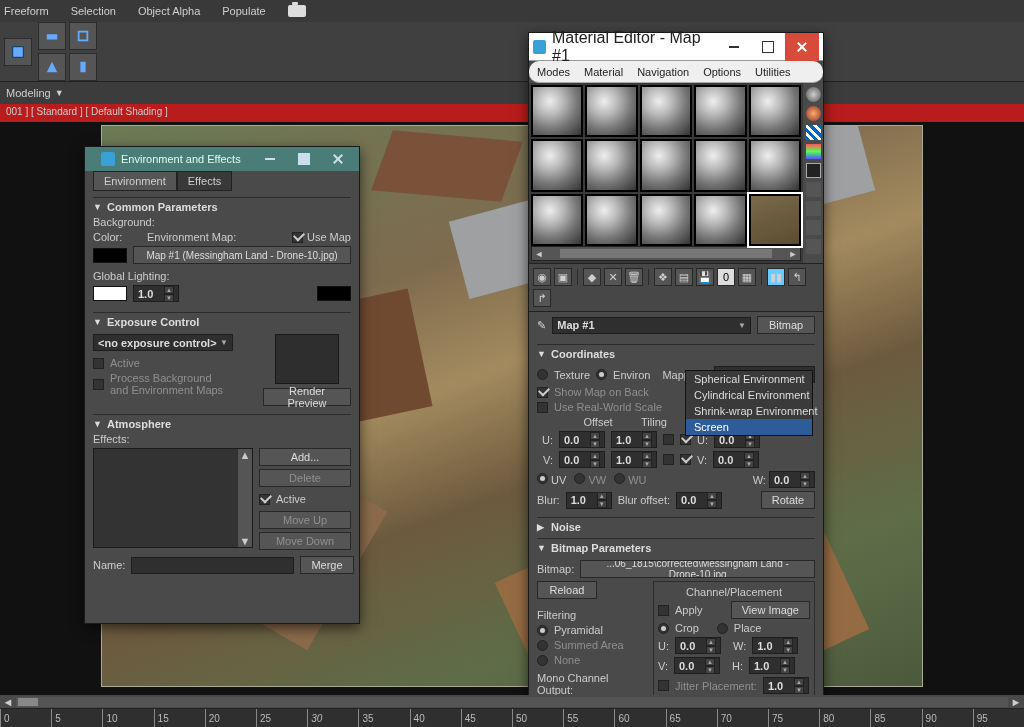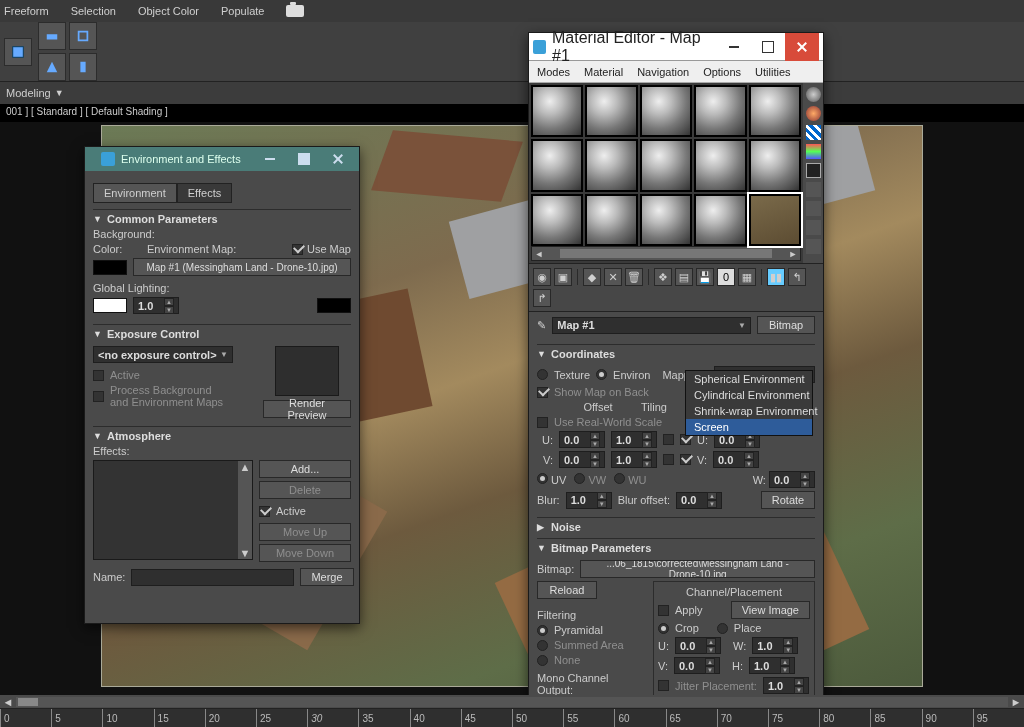--- a/index.html
+++ b/index.html
@@ -24,21 +24,21 @@
   .top-menu span { color:var(--text); }
   .cam-icon { width:18px; height:12px; background:#ddd; border-radius:2px; display:inline-block; position:relative;}
   .cam-icon::after{content:"";position:absolute;top:-3px;left:4px;width:6px;height:3px;background:#ddd;border-radius:1px;}
   .ribbon { height:60px; background:var(--bg-panel-alt); display:flex; align-items:center; padding:4px; gap:6px; border-bottom:1px solid #222;}
   .ribbon .grp { display:flex; gap:3px; flex-direction:row;}
   .ribbon button.rb { width:28px; height:28px; background:#555; border:1px solid #2c2c2c; display:flex; align-items:center; justify-content:center;}
   .ribbon .big { height:56px; width:28px;}
   .ribbon svg{width:16px;height:16px;}
   .mode-bar { height:22px; background:#3c3c3c; display:flex; align-items:center; padding:0 6px; color:var(--text);}
   .mode-bar .caret { margin-left:4px; font-size:9px;}
-  .status { height:18px; background:#000000; padding:2px 6px; color:#ccc; font-size:10px;}
+  .status { height:18px; background:#b91c1c; padding:2px 6px; color:#ccc; font-size:10px;}
   .viewport-area { position:absolute; top:122px; left:0; right:0; bottom:32px; background:#111; display:flex; align-items:flex-start; justify-content:center;}
   .viewport-img { width:820px; height:560px; margin-top:4px; background:
     linear-gradient(160deg,#6b7a56 0%, #7e6b4e 30%, #a38a5e 45%, #6d5a3e 60%, #5e6d48 80%, #4c5a3c 100%);
     position:relative; overflow:hidden; outline:1px solid #aa9;}
   .roof { position:absolute; background:#8a5c3a; transform:skew(-20deg,5deg);}
   .roof.r1{top:30px;left:60px;width:120px;height:70px;}
   .roof.r2{top:10px;left:280px;width:130px;height:60px;background:#7a523a;}
   .roof.r3{top:180px;left:140px;width:180px;height:120px;background:#6f4a30; transform:rotate(-12deg);}
   .roof.r4{top:320px;left:40px;width:220px;height:160px;background:#8a6a4a; transform:rotate(30deg);}
   .roof.r5{top:380px;left:420px;width:320px;height:200px;background:#946b43; transform:rotate(-25deg);}
@@ -53,21 +53,21 @@
   .app-ico { width:14px; height:14px; background:#3aa0d8; border-radius:2px; display:inline-block;}
   .winbtns { margin-left:auto; display:flex;}
   .winbtn { width:34px; height:24px; display:flex; align-items:center; justify-content:center; }
   .titlebar.white .winbtn{height:28px;}
   .winbtn.min::before{content:"";width:10px;height:2px;background:#333;}
   .winbtn.max::before{content:"";width:10px;height:10px;border:1px solid #333;}
   .winbtn.close{background:var(--win-close);} .winbtn.close::before,.winbtn.close::after{content:"";position:absolute;width:12px;height:2px;background:#fff;transform:rotate(45deg);} .winbtn.close::after{transform:rotate(-45deg);} .winbtn{position:relative;}
   .titlebar.teal .winbtn.min::before,.titlebar.teal .winbtn.max::before{background:#cde;border-color:#cde;}
   .titlebar.teal .winbtn.close{background:transparent;} .titlebar.teal .winbtn.close::before,.titlebar.teal .winbtn.close::after{background:#cde;}
 
-  .menubar { height:22px; background:#efefef; display:flex; align-items:center; gap:14px; padding:0 8px; color:#222; border-bottom:1px solid #aaa;}
+  .menubar { height:22px; background:#efefef; display:flex; align-items:center; gap:14px; padding:0 8px; color:#222; border-bottom:1px solid #aaa;border-radius:10px;}
   .body { padding:6px 10px; }
   .tabs { display:flex; gap:0; margin-bottom:6px;}
   .tab { padding:3px 10px; background:#393939; border:1px solid #222; color:var(--text);}
   .tab.active { background:#555;}
   .rollout-head { display:flex; align-items:center; gap:6px; padding:3px 0; color:#ddd; font-weight:bold; border-top:1px solid #2c2c2c; margin-top:2px;}
   .rollout-head .tw { width:8px; font-size:9px;}
   .lbl { color:#ccc; }
   .row { display:flex; align-items:center; gap:6px; margin:3px 0;}
   input.tx, select.sel, .spin, .dropdown { background:var(--bg-input); border:1px solid #1e1e1e; color:#ddd; height:17px; padding:0 4px;font-weight:bold;}
   .dropdown{display:flex;align-items:center;justify-content:space-between;}
@@ -107,40 +107,40 @@
   .name-row{display:flex;gap:6px;padding:4px 8px;align-items:center;}
   .mat-scroll{height:432px;overflow:hidden;padding:4px 8px;position:relative;}
 
   
   .ddpop{position:absolute;background:#3a3a3a;border:1px solid #111;z-index:50;}
   .ddpop div{padding:2px 8px;color:#ddd;white-space:nowrap;}
   .ddpop div.sel{background:var(--highlight);color:#fff;}
 
   
   #win-env { left:84px; top:146px; width:276px; height:478px;}
-  #win-env .body{padding:12px 8px;}
+  #win-env .body{padding:0 8px;}
   .prev-box{width:64px;height:50px;background:#2e2e2e;border:1px solid #1a1a1a;}
 
   
   .tl-wrap{position:absolute;left:0;right:0;bottom:0;height:32px;background:#3a3a3a;}
   .tl-scroll{height:14px;background:#4a4a4a;display:flex;align-items:center;border-bottom:1px solid #222;}
   .tl-scroll .ab{width:16px;text-align:center;color:#ccc;}
   .tl-scroll .tr{flex:1;height:10px;background:#555;position:relative;}
   .tl-scroll .tr .th{position:absolute;left:2px;top:1px;height:8px;width:20px;background:#888;}
   .ruler{height:18px;background:#2f2f2f;position:relative;color:#bbb;}
   .ruler .tick{position:absolute;top:0;height:18px;border-left:1px solid #888;}
   .ruler .tick span{position:absolute;top:4px;left:3px;font-size:10px;}
 </style>
 </head>
 <body>
 
 <div class="top-menu">
   <span>Freeform</span>
   <span>Selection</span>
-  <span>Object Color</span>
+  <span>Object Alpha</span>
   <span>Populate</span>
   <span class="cam-icon"></span>
 </div>
 
 <div class="ribbon">
   <div class="grp">
     <button class="rb big">
         <svg viewBox="0 0 16 16">
           <rect x="2" y="2" width="12" height="12" fill="#6af" stroke="#035"></rect>
         </svg>
@@ -400,28 +400,28 @@
         <div>Spherical Environment</div>
         <div>Cylindrical Environment</div>
         <div>Shrink-wrap Environment</div>
         <div class="sel">Screen</div>
       </div>
 
       <div class="row dim">
           <span class="chk on"></span>
           <span>Show Map on Back</span>
         </div>
+      <div class="row dim">
+          <span class="chk"></span>
+          <span>Use Real-World Scale</span>
+        </div>
       <div class="row">
           <span style="width:30px"></span>
           <span class="lbl" style="width:50px;text-align:center">Offset</span>
           <span class="lbl" style="width:50px;text-align:center">Tiling</span>
-        </div>
-      <div class="row dim">
-          <span class="chk"></span>
-          <span>Use Real-World Scale</span>
         </div>
       <div class="row">
           <span class="lbl" style="width:16px;text-align:right">U:</span>
         <div class="spin">
             <span>0.0</span>
             <span class="ar">
               <span>▲</span>
               <span>▼</span>
             </span>
           </div>

